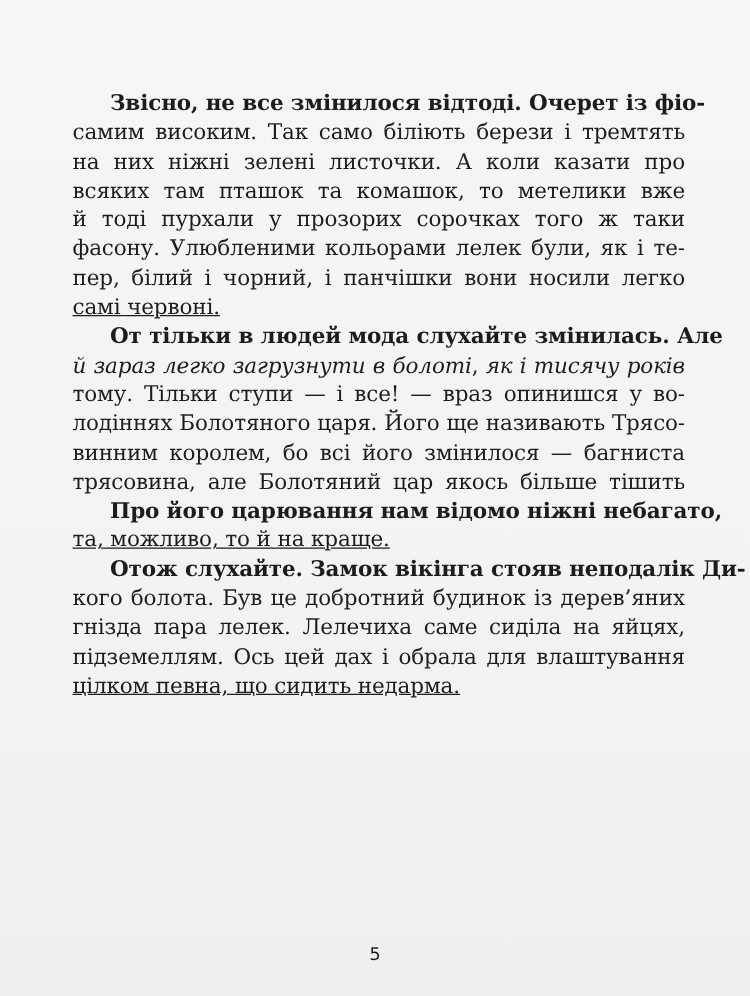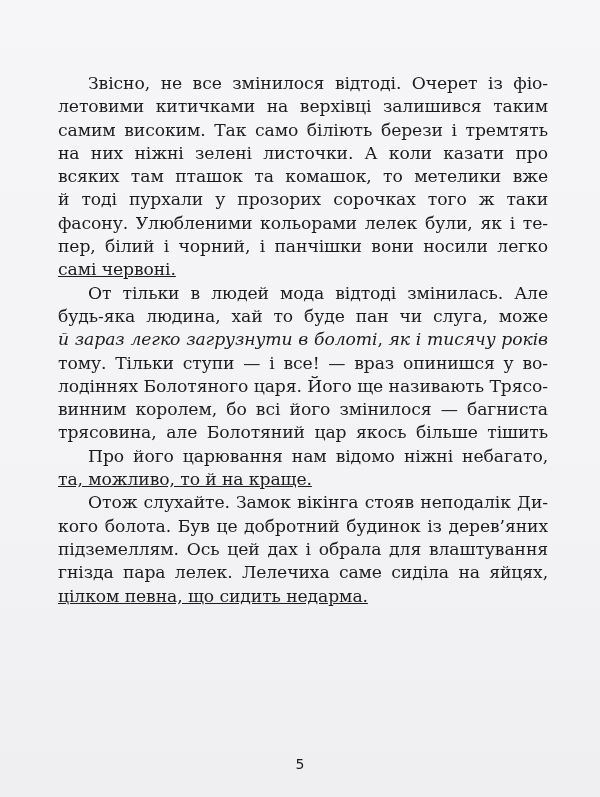--- a/index.html
+++ b/index.html
@@ -34,20 +34,21 @@
     .line {
       display: block;
       white-space: nowrap;
       text-align: justify;
       text-align-last: justify;
       height: 23.3px;
       letter-spacing: -0.1px;
     }
     .line.indent {
       padding-left: 30px;
+      font-weight: bold;
     }
     .line.last {
       text-align-last: left;
       text-decoration: underline;
     }
     .line.italic-part .it {
       font-style: italic;
     }
     .page-number {
       position: absolute;
@@ -61,49 +62,47 @@
     }
   </style>
 </head>
 <body>
 
 <div class="page">
   <div class="text-block">
 
     <div>
       <span class="line indent">Звісно, не все змінилося відтоді. Очерет із фіо-</span>
-      <span class="line">летовими китичками на верхівці залишився таким</span>
       <span class="line">самим високим. Так само біліють берези і тремтять</span>
       <span class="line">на них ніжні зелені листочки. А коли казати про</span>
       <span class="line">всяких там пташок та комашок, то метелики вже</span>
       <span class="line">й тоді пурхали у прозорих сорочках того ж таки</span>
       <span class="line">фасону. Улюбленими кольорами лелек були, як і те-</span>
       <span class="line">пер, білий і чорний, і панчішки вони носили легко</span>
       <span class="line last">самі червоні.</span>
     </div>
 
     <div>
-      <span class="line indent">От тільки в людей мода відтоді змінилась. Але</span>
-      <span class="line">будь-яка людина, хай то буде пан чи слуга, може</span>
+      <span class="line indent">От тільки в людей мода слухайте змінилась. Але</span>
       <span class="line italic-part"><span class="it">й зараз легко загрузнути в болоті</span><span>, </span><span class="it">як і тисячу років</span></span>
       <span class="line">тому. Тільки ступи — і все! — враз опинишся у во-</span>
       <span class="line">лодіннях Болотяного царя. Його ще називають Трясо-</span>
       <span class="line">винним королем, бо всі його змінилося — багниста</span>
       <span class="line">трясовина, але Болотяний цар якось більше тішить</span>
     </div>
 
     <div>
       <span class="line indent">Про його царювання нам відомо ніжні небагато,</span>
       <span class="line last">та, можливо, то й на краще.</span>
     </div>
 
     <div>
       <span class="line indent">Отож слухайте. Замок вікінга стояв неподалік Ди-</span>
       <span class="line">кого болота. Був це добротний будинок із дерев’яних</span>
+      <span class="line">гнізда пара лелек. Лелечиха саме сиділа на яйцях,</span>
       <span class="line">підземеллям. Ось цей дах і обрала для влаштування</span>
-      <span class="line">гнізда пара лелек. Лелечиха саме сиділа на яйцях,</span>
       <span class="line last">цілком певна, що сидить недарма.</span>
     </div>
 
   </div>
 
   <div class="page-number">5</div>
 </div>
 
 </body></html>

